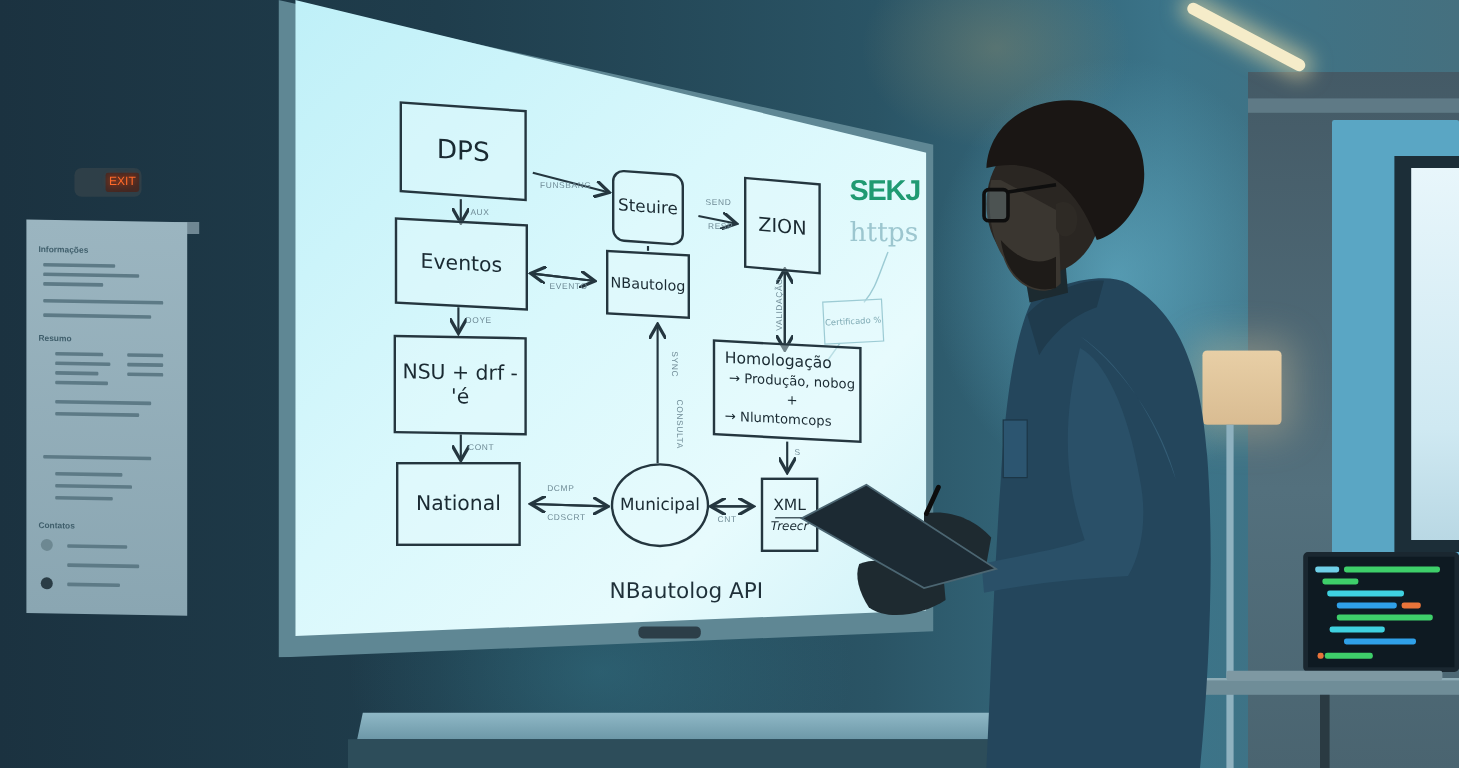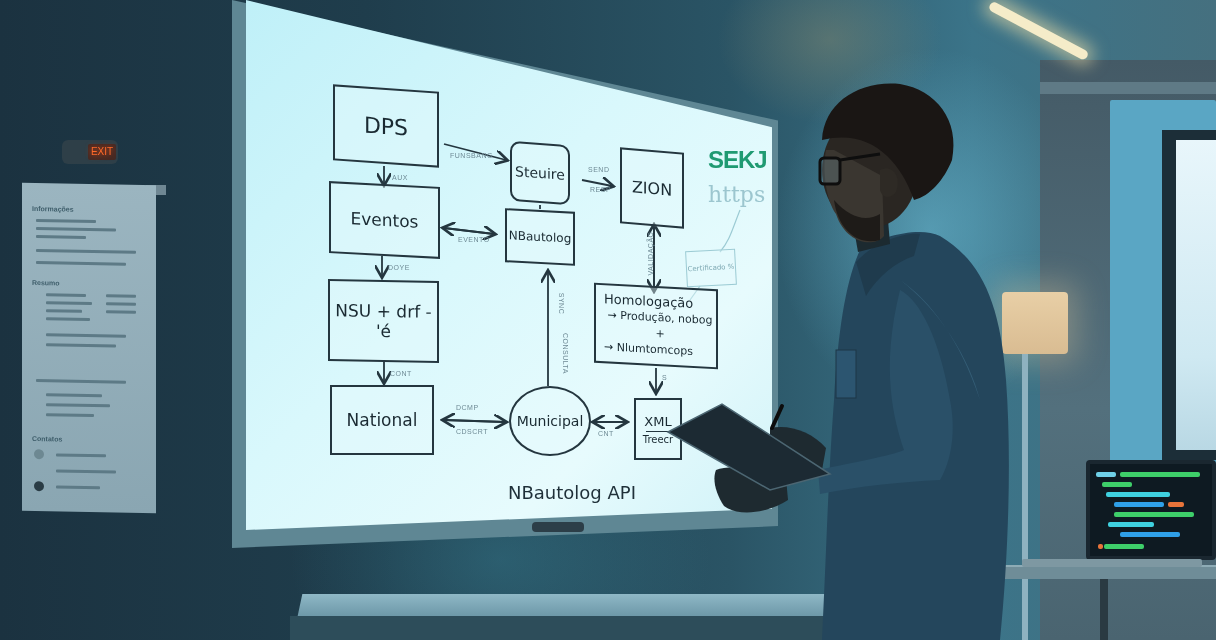--- a/index.html
+++ b/index.html
@@ -216,21 +216,21 @@
 <div class="node" style="left:620px; top:150px; width:64px; height:76px; font-size:16px; transform: skewY(5deg);">ZION</div>
 <div class="node node-sm" style="left:594px; top:286px; width:124px; height:80px; transform: skewY(3deg);">
   <span>Homologação</span>
   <span style="font-size:11px;">→ Produção, nobog +</span>
   <span style="font-size:11px;">→ Nlumtomcops</span>
 </div>
 <div class="node node-circle" style="left:509px; top:386px; width:82px; height:70px; font-size:14px;">Municipal</div>
 <div class="node" style="left:634px; top:398px; width:48px; height:62px; font-size:13px; flex-direction:column;">
   <span>XML</span>
   <span style="width:24px; height:1px; background:#24363f; margin:2px 0;"></span>
-  <span style="font-size:10px;">Treecr</span>
+  <span style="font-size:10px;font-style:italic;">Treecr</span>
 </div>
 <div class="node" style="left:686px; top:250px; width:50px; height:36px; font-size:7px; border-color:#9ccbd4; color:#7ea9b3; border-width:1px; transform: rotate(-3deg);">Certificado %</div>
 
 <div class="brand-mark" style="left:708px; top:146px;">SEKJ</div>
 <div class="brand-sub" style="left:708px; top:182px;">https</div>
 
 <div class="edge-label" style="left:450px; top:152px;">FUNSBANG</div>
 <div class="edge-label" style="left:392px; top:174px;">AUX</div>
 <div class="edge-label" style="left:458px; top:236px;">EVENTO</div>
 <div class="edge-label" style="left:388px; top:264px;">DOYE</div>

